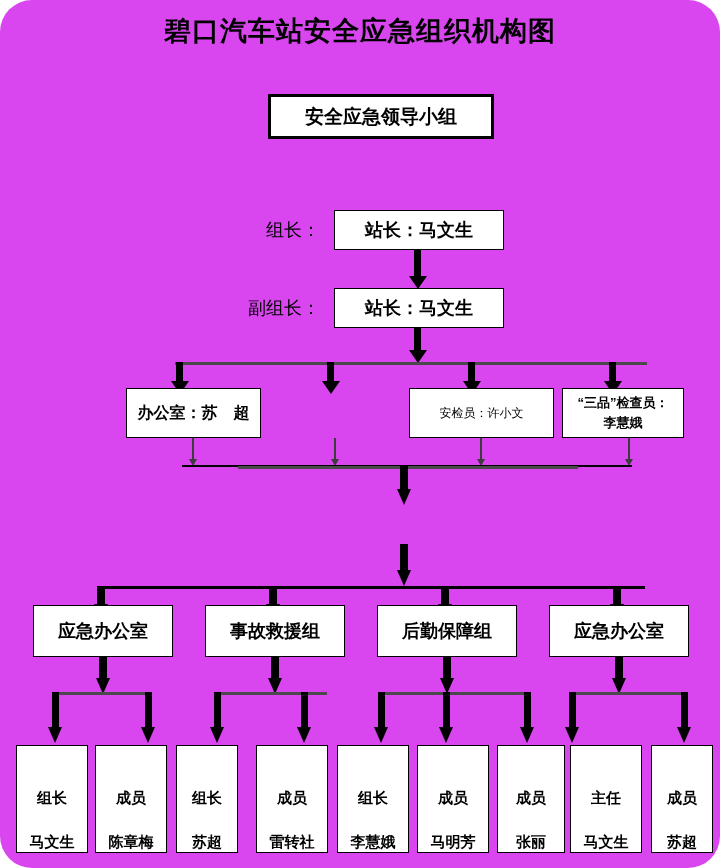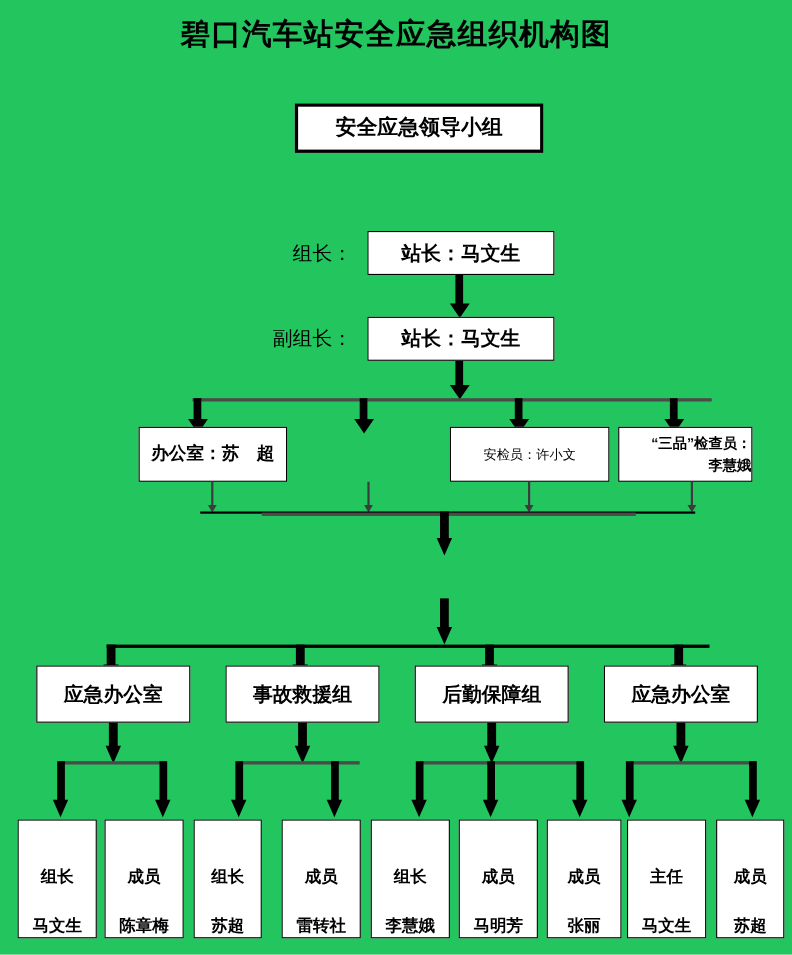--- a/index.html
+++ b/index.html
@@ -9,21 +9,22 @@
   }
   body {
     font-family: "Liberation Sans", "DejaVu Sans", sans-serif;
     color: #000000;
   }
   #page {
     position: relative;
     width: 720px;
     height: 868px;
     overflow: hidden;
-    background: #22c55e;
+    background: #d946ef;
+    border-radius: 32px;
   }
   
   .title {
     position: absolute;
     left: 0;
     top: 14px;
     width: 720px;
     text-align: center;
     font-size: 27px;
     font-weight: bold;
@@ -96,21 +97,21 @@
     justify-content: center;
     gap: 2px;
   }
   .leafbox {
     flex-direction: column;
     justify-content: flex-end;
     gap: 26px;
     font-size: 15px;
   }
   .spaced { letter-spacing: 7px; text-indent: 7px; }
-  .smalltext { font-size: 13px; line-height: 1.35; align-items: flex-end; }
+  .smalltext { font-size: 13px; line-height: 1.35; }
 </style>
 </head>
 <body>
 
 <div id="page">
 
   <div class="title">碧口汽车站安全应急组织机构图</div>
 
   <div class="box thick" style="left:268px; top:94px; width:226px; height:45px; font-size:19px;">安全应急领导小组</div>
 

